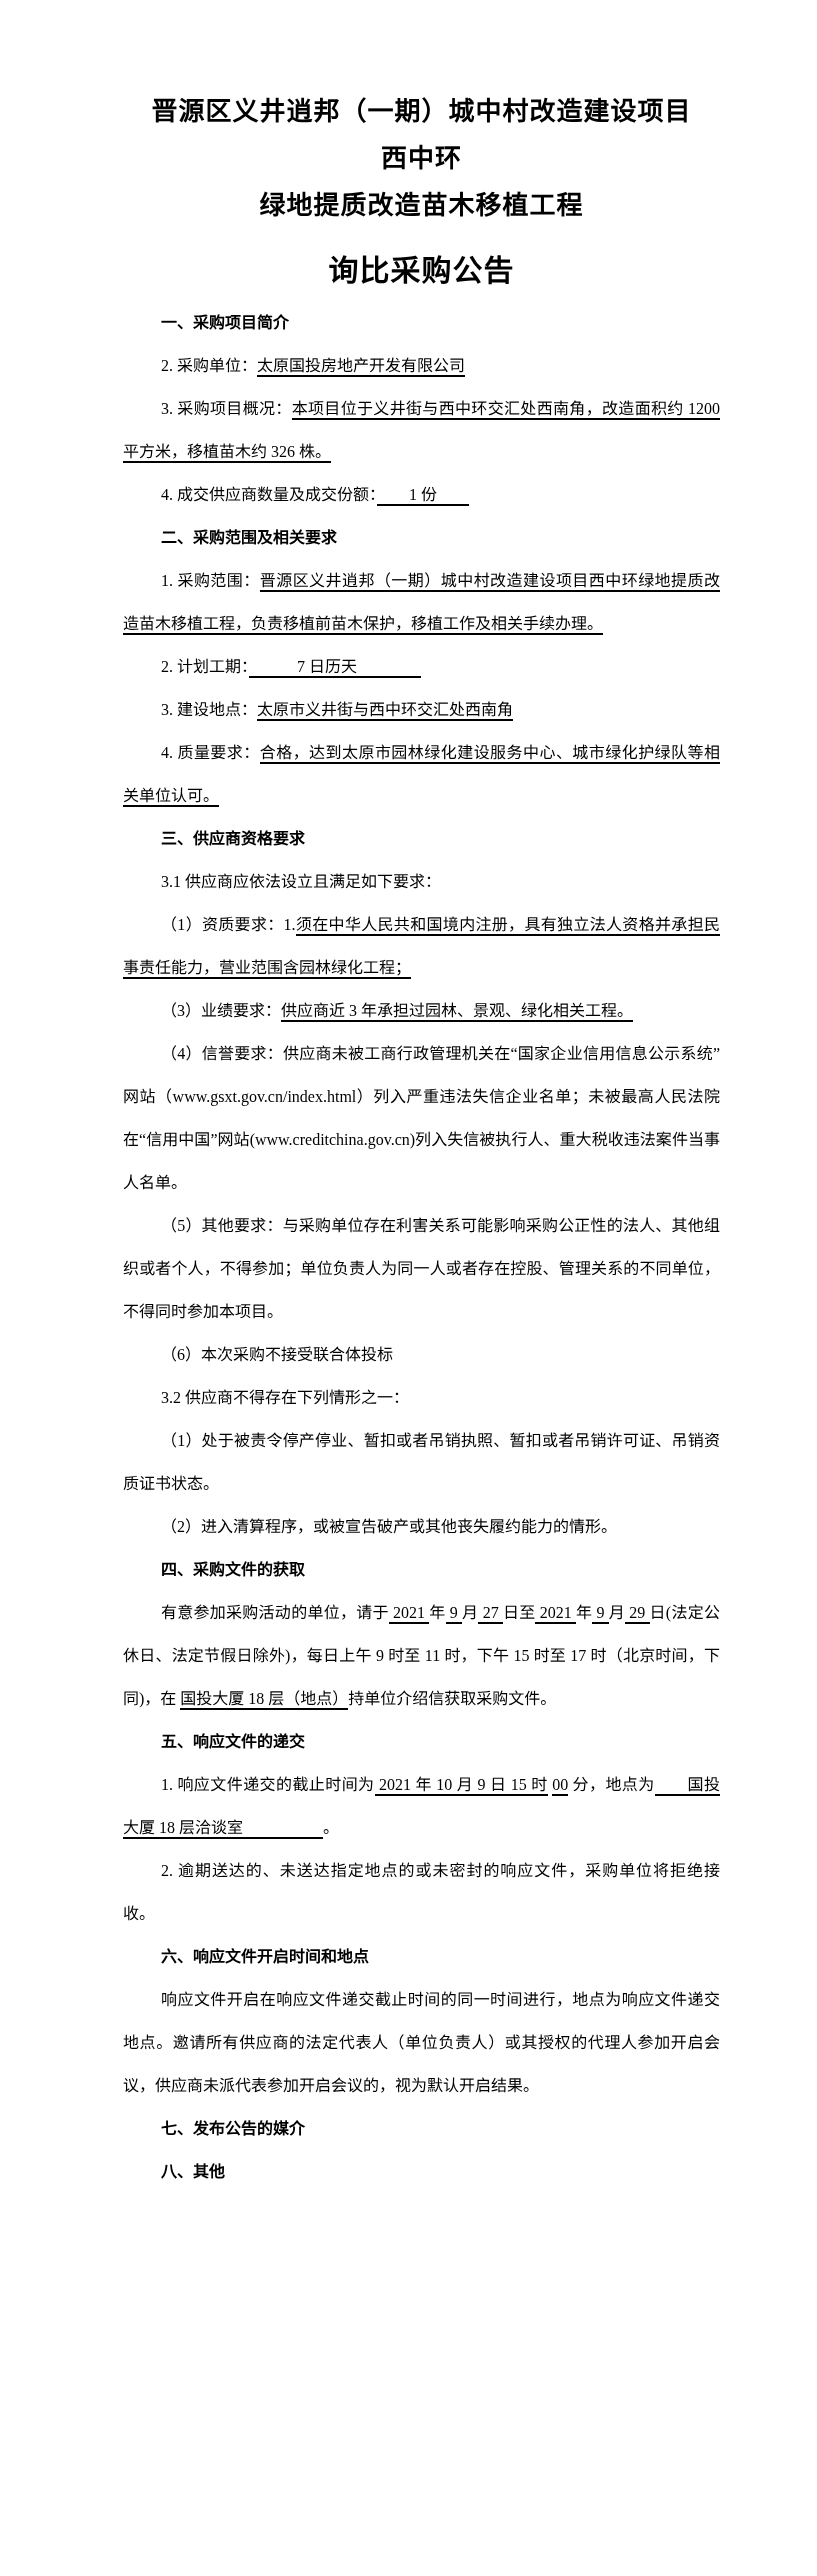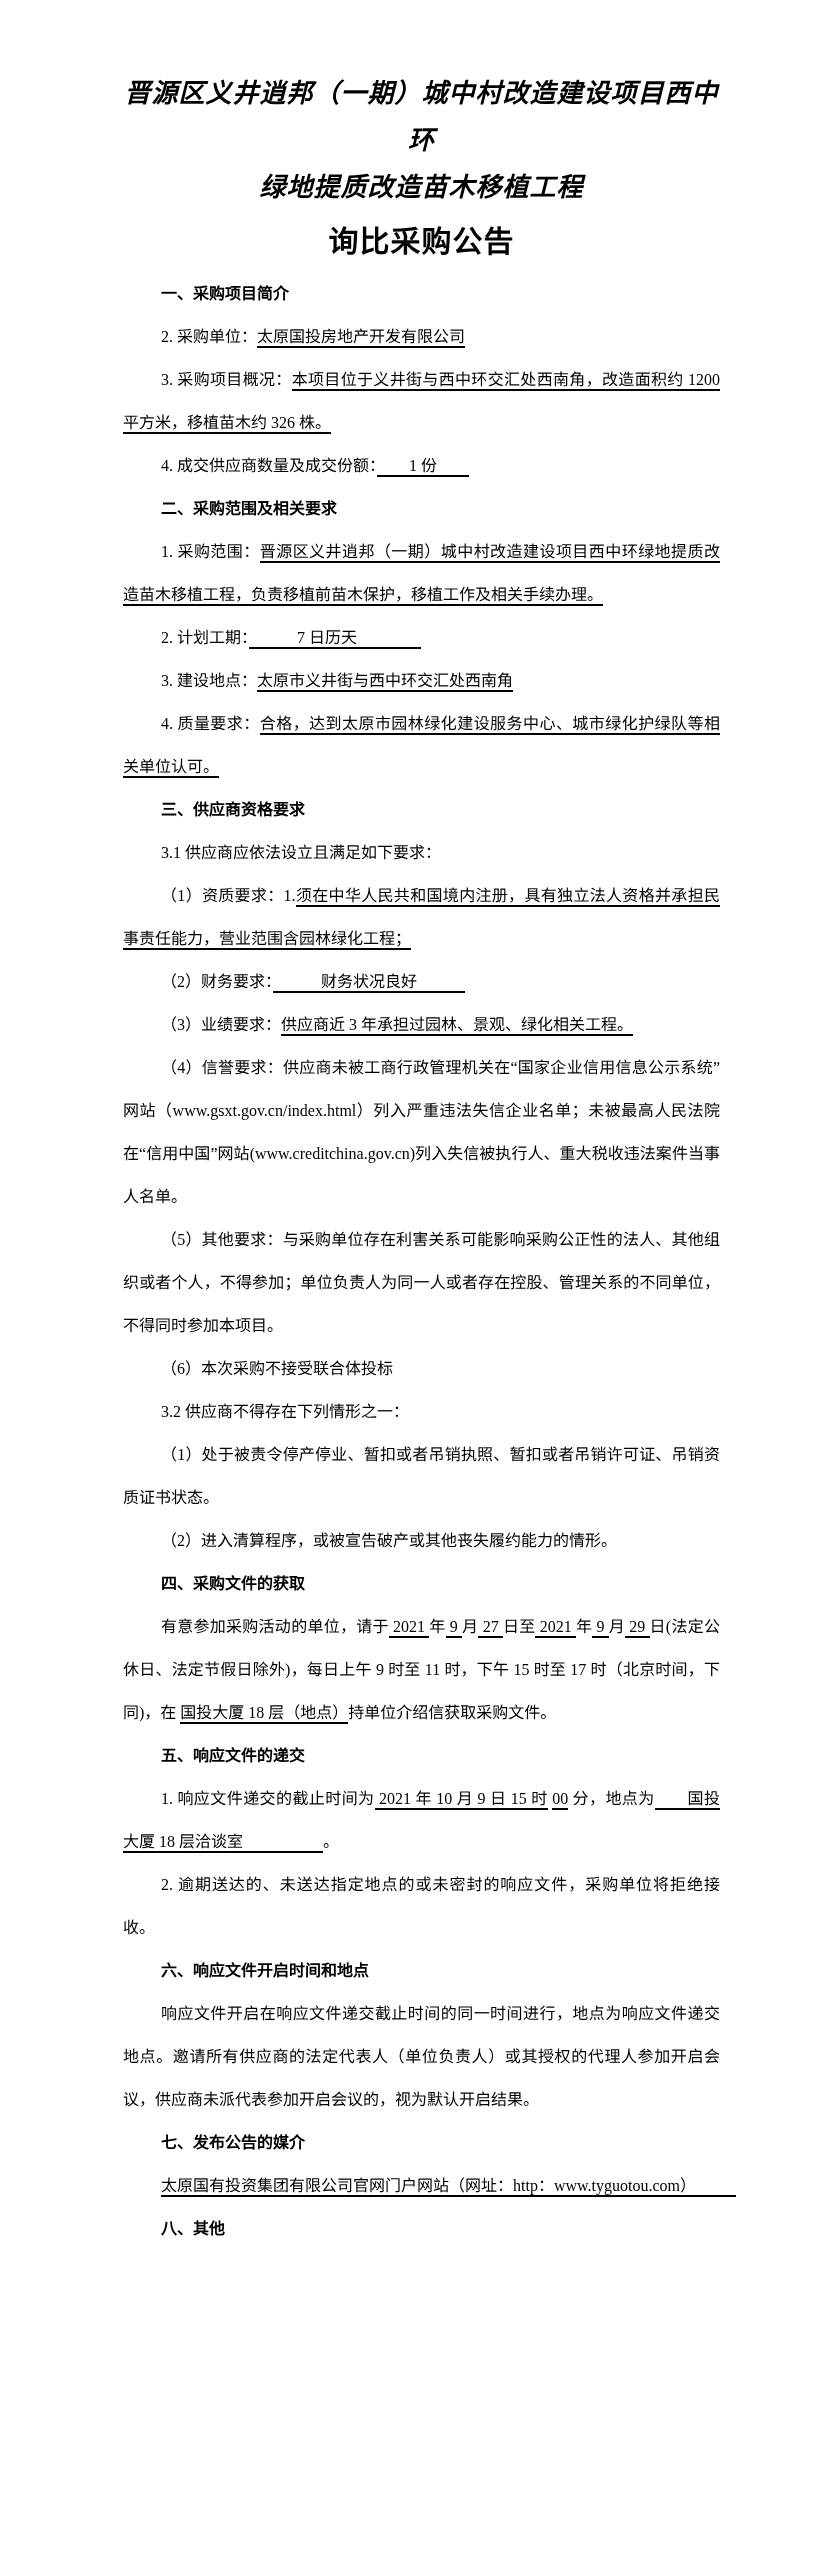--- a/index.html
+++ b/index.html
@@ -7,21 +7,21 @@
     position: relative;
     width: 818px;
     min-height: 2849px;
     box-sizing: border-box;
     background: #ffffff;
     color: #000000;
     padding: 70px 98px 62px 123px;
     font-family: "Liberation Serif", "DejaVu Serif", serif;
     overflow: hidden;
   }
-  .title-block { margin: 0; font-style: italic; }
+  .title-block { margin: 18px; }
   .title-line {
     font-size: 26px;
     font-weight: bold;
     line-height: 47px;
     text-align: center;
     letter-spacing: 1px;
   }
   .subtitle {
     font-size: 30px;
     font-weight: bold;
@@ -60,34 +60,32 @@
       <p class="para"><span>3. 采购项目概况：</span><span class="u" style="border-bottom-color: rgb(0, 0, 0);">本项目位于义井街与西中环交汇处西南角，改造面积约 1200 平方米，移植苗木约 326 株。</span></p>
       <p class="para"><span>4. 成交供应商数量及成交份额：</span><span class="u" style="border-bottom-color: rgb(0, 0, 0);">　　1 份　　</span></p>
       <p class="heading"><span>二、采购范围及相关要求</span></p>
       <p class="para"><span>1. 采购范围：</span><span class="u" style="border-bottom-color: rgb(0, 0, 0);">晋源区义井逍邦（一期）城中村改造建设项目西中环绿地提质改造苗木移植工程，负责移植前苗木保护，移植工作及相关手续办理。</span></p>
       <p class="para"><span>2. 计划工期：</span><span class="u" style="border-bottom-color: rgb(0, 0, 0);">　　　7 日历天　　　　</span></p>
       <p class="para"><span>3. 建设地点：</span><span class="u" style="border-bottom-color: rgb(0, 0, 0);">太原市义井街与西中环交汇处西南角</span></p>
       <p class="para"><span>4. 质量要求：</span><span class="u" style="border-bottom-color: rgb(0, 0, 0);">合格，达到太原市园林绿化建设服务中心、城市绿化护绿队等相关单位认可。</span></p>
       <p class="heading"><span>三、供应商资格要求</span></p>
       <p class="para"><span>3.1 供应商应依法设立且满足如下要求：</span></p>
       <p class="para"><span>（1）资质要求：1.</span><span class="u" style="border-bottom-color: rgb(0, 0, 0);">须在中华人民共和国境内注册，具有独立法人资格并承担民事责任能力，营业范围含园林绿化工程；</span></p>
-      <p class="para"><span>（2）财务要求：</span><span class="u" style="border-bottom-color: rgb(0, 0, 0);">　　　财务状况良好　　　</span></p>
       <p class="para"><span>（3）业绩要求：</span><span class="u" style="border-bottom-color: rgb(0, 0, 0);">供应商近 3 年承担过园林、景观、绿化相关工程。</span></p>
       <p class="para"><span>（4）信誉要求：供应商未被工商行政管理机关在“国家企业信用信息公示系统”网站（www.gsxt.gov.cn/index.html）列入严重违法失信企业名单；未被最高人民法院在“信用中国”网站(www.creditchina.gov.cn)列入失信被执行人、重大税收违法案件当事人名单。</span></p>
       <p class="para"><span>（5）其他要求：与采购单位存在利害关系可能影响采购公正性的法人、其他组织或者个人，不得参加；单位负责人为同一人或者存在控股、管理关系的不同单位，不得同时参加本项目。</span></p>
       <p class="para"><span>（6）本次采购不接受联合体投标</span></p>
       <p class="para"><span>3.2 供应商不得存在下列情形之一：</span></p>
       <p class="para"><span>（1）处于被责令停产停业、暂扣或者吊销执照、暂扣或者吊销许可证、吊销资质证书状态。</span></p>
       <p class="para"><span>（2）进入清算程序，或被宣告破产或其他丧失履约能力的情形。</span></p>
       <p class="heading"><span>四、采购文件的获取</span></p>
       <p class="para"><span>有意参加采购活动的单位，请于</span><span class="u" style="border-bottom-color: rgb(0, 0, 0);"> 2021 </span><span>年</span><span class="u" style="border-bottom-color: rgb(0, 0, 0);"> 9 </span><span>月</span><span class="u" style="border-bottom-color: rgb(0, 0, 0);"> 27 </span><span>日至</span><span class="u" style="border-bottom-color: rgb(0, 0, 0);"> 2021 </span><span>年</span><span class="u" style="border-bottom-color: rgb(0, 0, 0);"> 9 </span><span>月</span><span class="u" style="border-bottom-color: rgb(0, 0, 0);"> 29 </span><span>日(法定公休日、法定节假日除外)，每日上午 9 时至 11 时，下午 15 时至 17 时（北京时间，下同)，在 </span><span class="u" style="border-bottom-color: rgb(0, 0, 0);">国投大厦 18 层（地点）</span><span>持单位介绍信获取采购文件。</span></p>
       <p class="heading"><span>五、响应文件的递交</span></p>
       <p class="para"><span>1. 响应文件递交的截止时间为</span><span class="u" style="border-bottom-color: rgb(0, 0, 0);"> 2021 年 10 月 9 日 15 时</span><span> </span><span class="u" style="border-bottom-color: rgb(0, 0, 0);">00</span><span> 分，地点为</span><span class="u" style="border-bottom-color: rgb(0, 0, 0);">　　国投大厦 18 层洽谈室　　　　　</span><span>。</span></p>
       <p class="para"><span>2. 逾期送达的、未送达指定地点的或未密封的响应文件，采购单位将拒绝接收。</span></p>
       <p class="heading"><span>六、响应文件开启时间和地点</span></p>
       <p class="para"><span>响应文件开启在响应文件递交截止时间的同一时间进行，地点为响应文件递交地点。邀请所有供应商的法定代表人（单位负责人）或其授权的代理人参加开启会议，供应商未派代表参加开启会议的，视为默认开启结果。</span></p>
       <p class="heading"><span>七、发布公告的媒介</span></p>
-      <p class="para"><span class="u" style="border-bottom-color: rgb(0, 0, 0);">太原国有投资集团有限公司官网门户网站（网址：http：www.tyguotou.com）　　　</span></p>
       <p class="heading"><span>八、其他</span></p>
       <p class="para"></p>
     </div>
 </div>
 
 
 </body></html>

